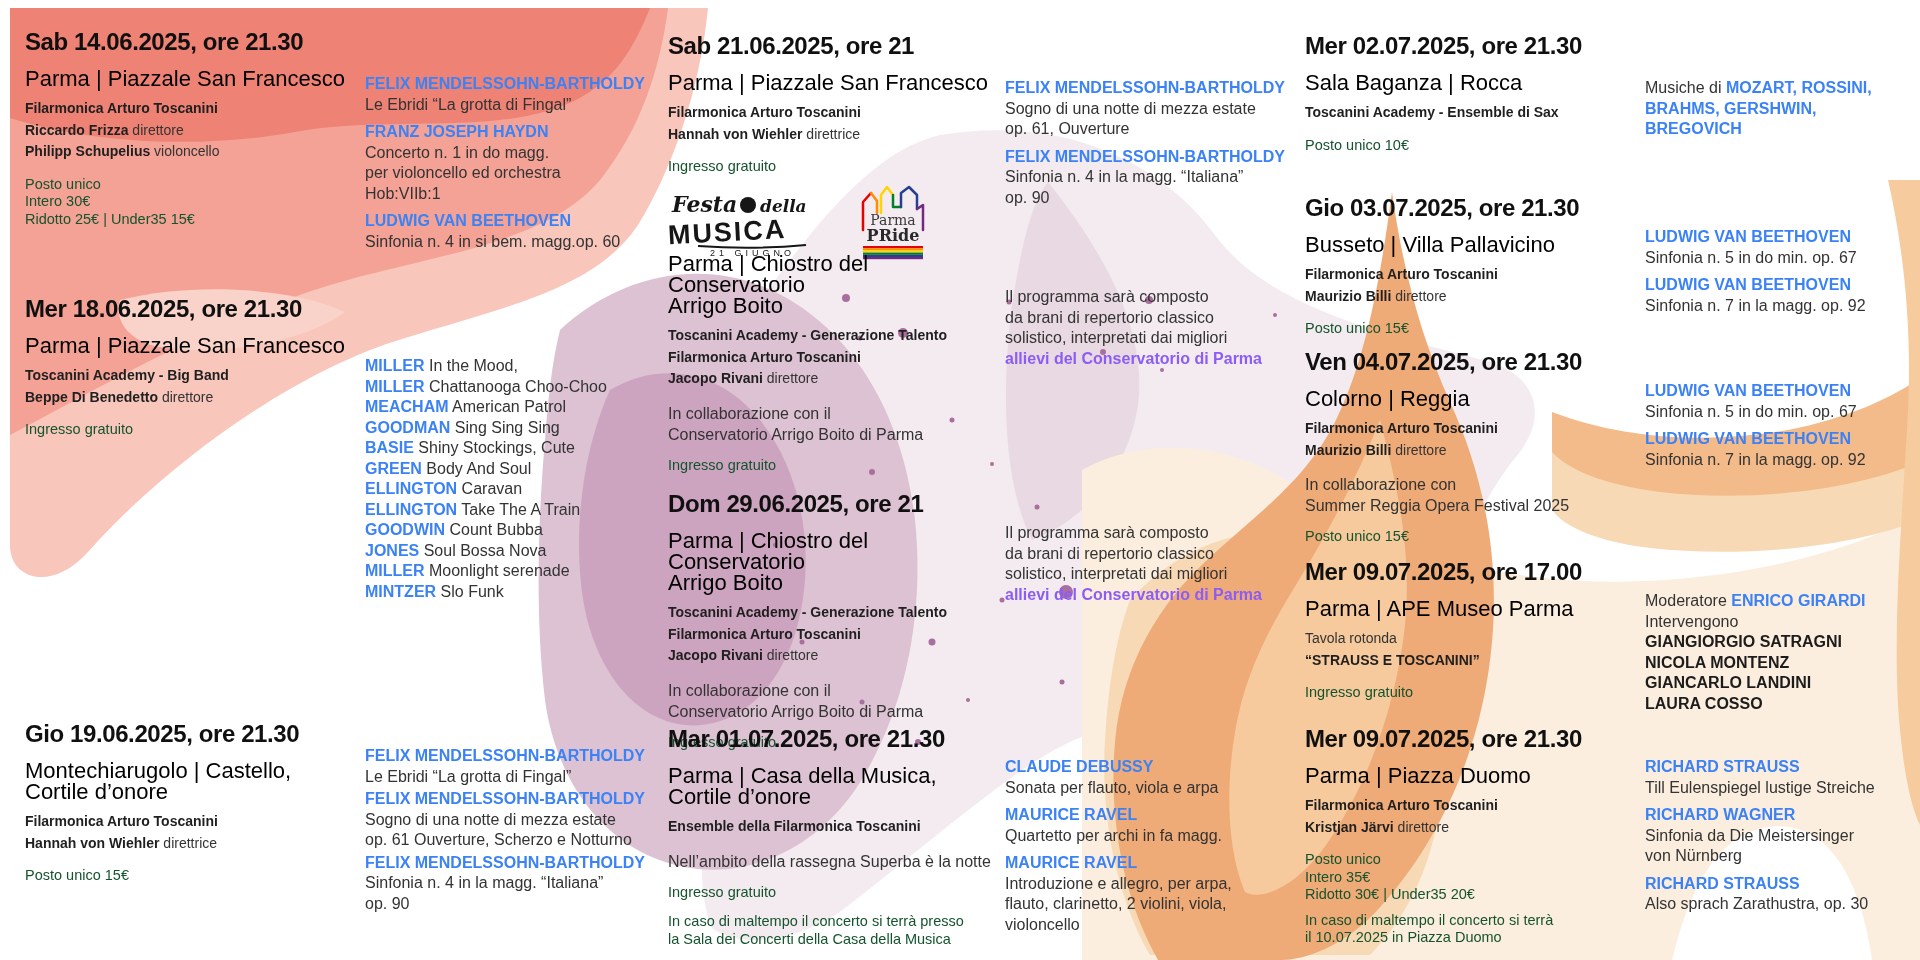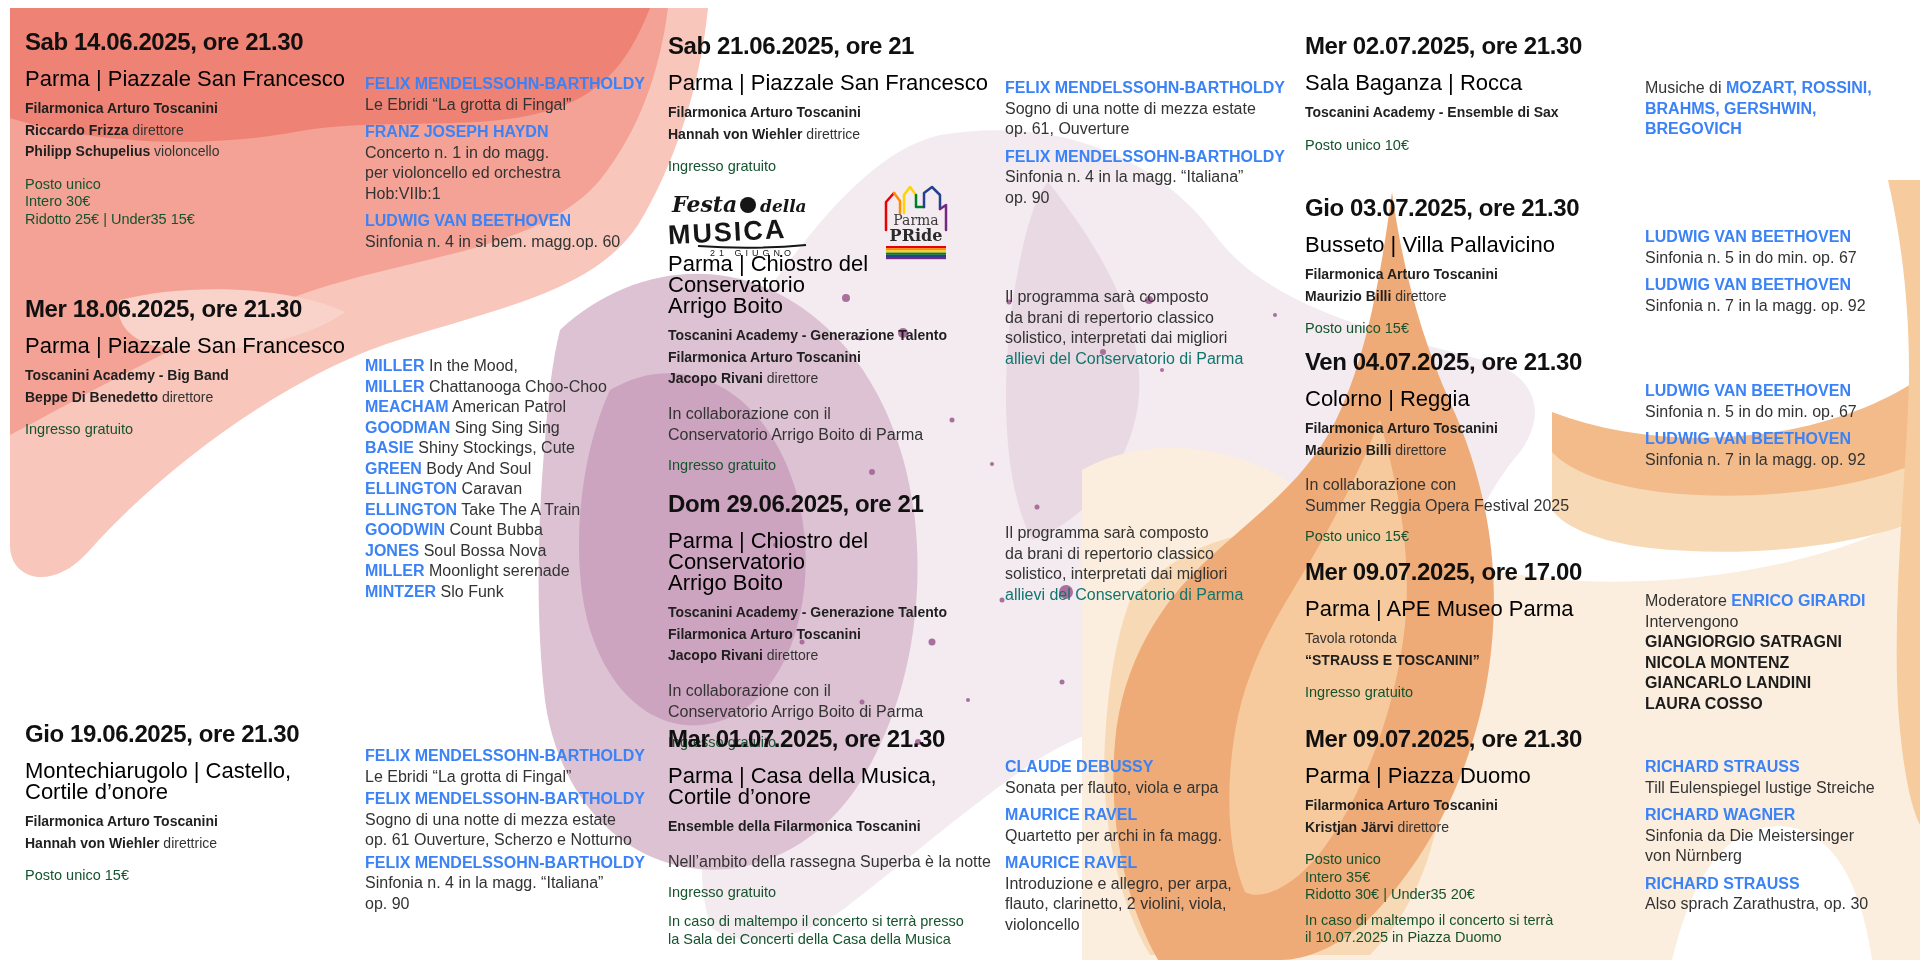--- a/index.html
+++ b/index.html
@@ -18,23 +18,23 @@
   .performers{margin-bottom:13px}
   .pline{font-size:14px;line-height:21.5px;color:#333}
   .pline .b{font-weight:bold;color:#1f1f1f}
   .collab{font-size:16px;line-height:21px;margin-bottom:12px;white-space:pre-line;color:#333}
   .notes{font-size:14.5px;line-height:17.5px;margin-bottom:12px;white-space:pre-line;color:#14532d}
   .prog .entry{margin-bottom:7px;font-size:16px;line-height:20.5px}
   .prog.tight .entry{margin-bottom:0}
   .comp{font-weight:bold;color:#3b82f6;white-space:pre-line}
   .pre,.inline,.work{color:#333}
   .work{white-space:pre-line}
-  .wbold{font-weight:normal;color:#0f766e;white-space:pre-line}
+  .wbold{font-weight:bold;color:#8b5cf6;white-space:pre-line}
   .names{font-weight:bold;color:#1c1c1c;white-space:pre-line}
-  .logos{display:flex;align-items:flex-end;gap:31px;margin-top:2px}
+  .logos{display:flex;align-items:flex-end;gap:8px;margin-top:2px}
 </style>
 </head>
 <body>
 
 <svg class="bg" viewBox="0 0 1920 960" aria-hidden="true">
 
   <path fill="#f8c6ba" d="M10,8 L708,8 C700,90 672,170 638,225 C595,290 500,308 405,338 C290,372 160,470 88,552 C52,592 10,580 10,545 Z"></path>
   <path fill="#f3a295" d="M10,8 L668,8 C660,70 640,130 600,180 C545,245 430,255 330,285 C215,320 95,390 10,435 Z"></path>
   <path fill="#ee8274" d="M10,8 L650,8 C635,45 615,85 565,105 C490,135 385,115 295,132 C195,150 85,142 10,118 Z"></path>
   <path fill="#f9d3c9" d="M120,300 C200,280 300,290 345,312 C305,342 220,357 160,347 C130,342 113,320 120,300 Z"></path>

